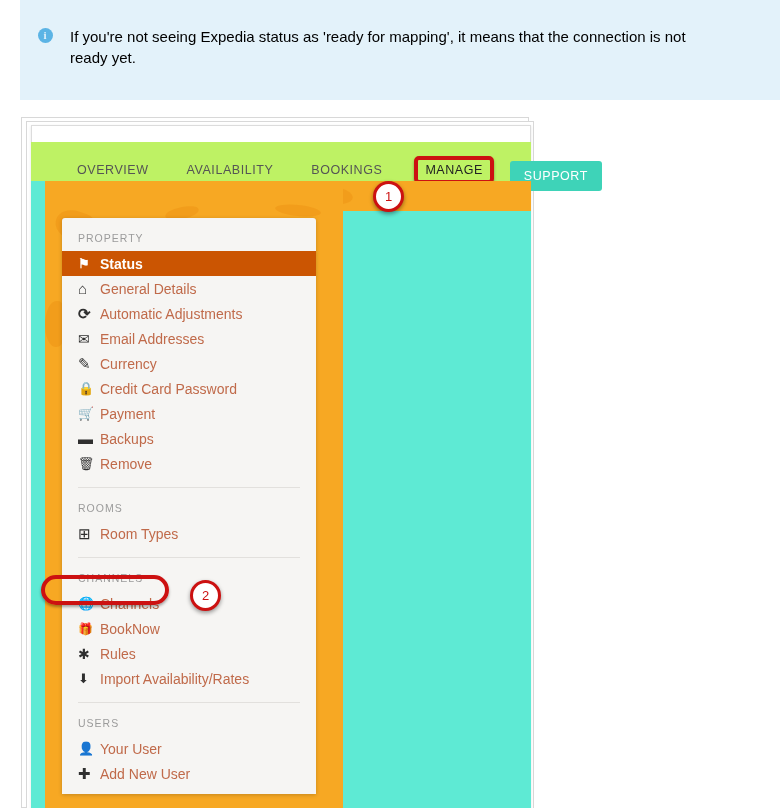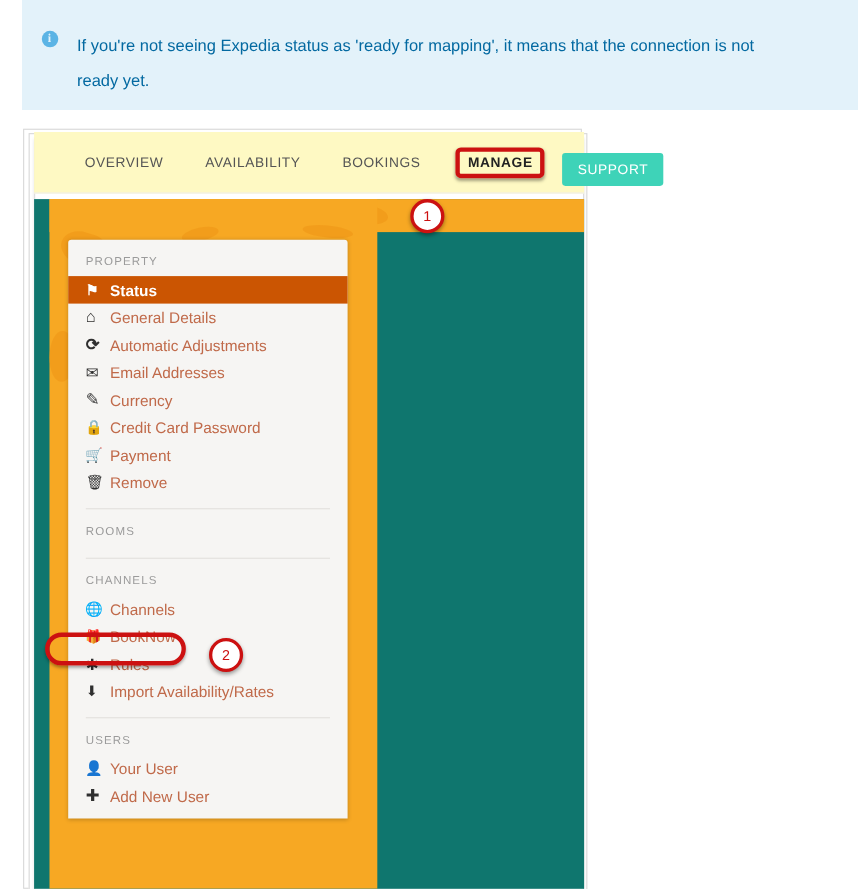--- a/index.html
+++ b/index.html
@@ -29,45 +29,45 @@
   .info-glyph {
     width: 15px; height: 15px; border-radius: 50%;
     background: #5bb4e5;
     color: #e3f2fa;
     font-family: "Liberation Serif", serif;
     font-weight: bold;
     font-size: 11px; line-height: 15px;
     text-align: center;
   }
   #info-banner .txt {
-    color: #0369a1;
+    color: #000000;
     font-size: 15px;
-    line-height: 32px;
+    line-height: 21px;
     max-width: 680px;
     padding-right: 40px;
   }
 
   
   #card-stack { position: absolute; left: 21px; top: 117px; }
   .stack-sheet {
     position: absolute;
     background: #ffffff;
     border: 1px solid #d8d8d8;
   }
   #sheet-3 { left: 0;  top: 0;  width: 508px; height: 691px; }
   #sheet-2 { left: 5px;  top: 4px;  width: 508px; height: 691px; }
   #sheet-1 { left: 10px; top: 8px;  width: 500px; height: 691px;
              border-color: #dcdcdc; box-shadow: 0 1px 3px rgba(0,0,0,.10); }
 
   
   #tabbar {
     position: absolute;
-    left: 31px; top: 120px;
+    left: 31px; top: 142px;
     width: 500px; height: 56px;
-    background: #fef9c3;
+    background: #bef264;
     display: flex;
     align-items: center;
     padding-left: 44px;
     border-bottom: 1px solid #eeeeee;
   }
   .tab {
     font-size: 12.5px;
     letter-spacing: .55px;
     color: #555555;
     margin-right: 34px;
@@ -84,30 +84,30 @@
   }
   .tab.marked {
     position: relative;
     border: 4px solid #cc1111;
     border-radius: 5px;
     padding: 3px 7px;
     margin-right: 16px;
     margin-left: -4px;
     box-shadow: 0 2px 3px rgba(0,0,0,.35);
     color: #222;
-    font-weight: bold;
+    font-weight: normal;
   }
 
   
   #app-region {
     position: absolute;
     left: 31px; top: 181px;
     width: 500px; height: 627px;
     overflow: hidden;
-    background: #0f766e;
+    background: #5eead4;
   }
   #orange-top {
     position: absolute; left: 14px; top: 0;
     width: 486px; height: 30px;
     background: #f7a823;
   }
   #orange-col {
     position: absolute; left: 14px; top: 0;
     width: 298px; height: 627px;
     background: #f7a823;
@@ -276,25 +276,33 @@
       </div>
       <div class="menu-item">
         <span class="gi g-lock"></span>
         <span class="lbl">Credit Card Password</span>
       </div>
       <div class="menu-item">
         <span class="gi g-cart"></span>
         <span class="lbl">Payment</span>
       </div>
       <div class="menu-item">
+        <span class="gi g-disk"></span>
+        <span class="lbl">Backups</span>
+      </div>
+      <div class="menu-item">
         <span class="gi g-trash"></span>
         <span class="lbl">Remove</span>
       </div>
       <div class="divider"></div>
       <div class="sec-head">ROOMS</div>
+      <div class="menu-item">
+        <span class="gi g-grid"></span>
+        <span class="lbl">Room Types</span>
+      </div>
       <div class="divider"></div>
       <div class="sec-head">CHANNELS</div>
       <div class="menu-item marked">
         <span class="gi g-globe"></span>
         <span class="lbl">Channels</span>
       </div>
       <div class="menu-item">
         <span class="gi g-gift"></span>
         <span class="lbl">BookNow</span>
       </div>

